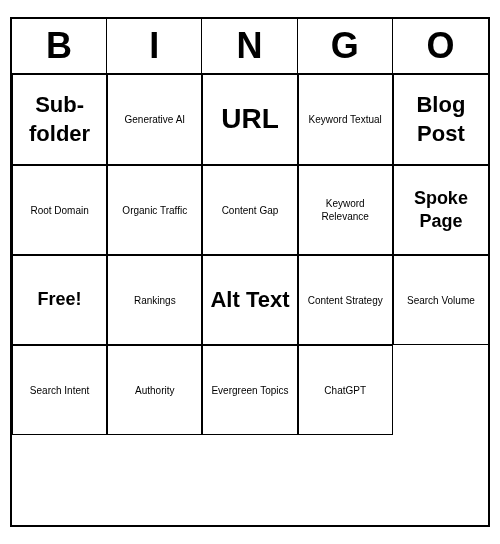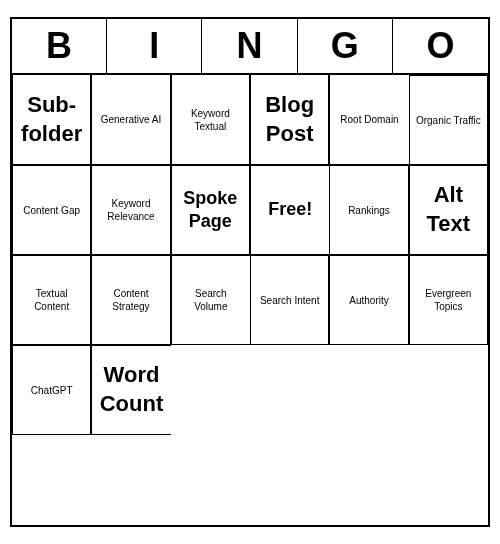--- a/index.html
+++ b/index.html
@@ -37,21 +37,21 @@
       padding: 6px 0;
       border-right: 1px solid #000;
     }
 
     .bingo-header-cell:last-child {
       border-right: none;
     }
 
     .bingo-grid {
       display: grid;
-      grid-template-columns: repeat(6, 1fr);
+      grid-template-columns: repeat(5, 1fr);
       grid-template-rows: repeat(5, 1fr);
     }
 
     .bingo-cell {
       border: 1px solid #000;
       min-height: 90px;
       display: flex;
       align-items: center;
       justify-content: center;
       text-align: center;
@@ -96,32 +96,31 @@
   <div class="bingo-header">
   <div class="bingo-header-cell">B</div>
       <div class="bingo-header-cell">I</div>
       <div class="bingo-header-cell">N</div>
       <div class="bingo-header-cell">G</div>
       <div class="bingo-header-cell">O</div>
     </div>
   <div class="bingo-grid">
   <div class="bingo-cell large-text">Sub-<br>folder</div>
       <div class="bingo-cell normal">Generative AI</div>
+      <div class="bingo-cell xlarge-text">URL</div>
       <div class="bingo-cell normal">Keyword Textual</div>
       <div class="bingo-cell large-text">Blog Post</div>
       <div class="bingo-cell normal">Root Domain</div>
       <div class="bingo-cell normal">Organic Traffic</div>
       <div class="bingo-cell normal">Content Gap</div>
       <div class="bingo-cell normal">Keyword Relevance</div>
       <div class="bingo-cell medium-large">Spoke Page</div>
       <div class="bingo-cell free">Free!</div>
       <div class="bingo-cell normal">Rankings</div>
       <div class="bingo-cell large-text">Alt Text</div>
-      <div class="bingo-cell normal">Textual Content</div>
       <div class="bingo-cell normal">Content Strategy</div>
       <div class="bingo-cell normal">Search Volume</div>
       <div class="bingo-cell normal">Search Intent</div>
       <div class="bingo-cell normal">Authority</div>
       <div class="bingo-cell normal">Evergreen Topics</div>
       <div class="bingo-cell normal">ChatGPT</div>
-      <div class="bingo-cell large-text">Word Count</div>
     </div>
 </div>
 
 </body></html>

